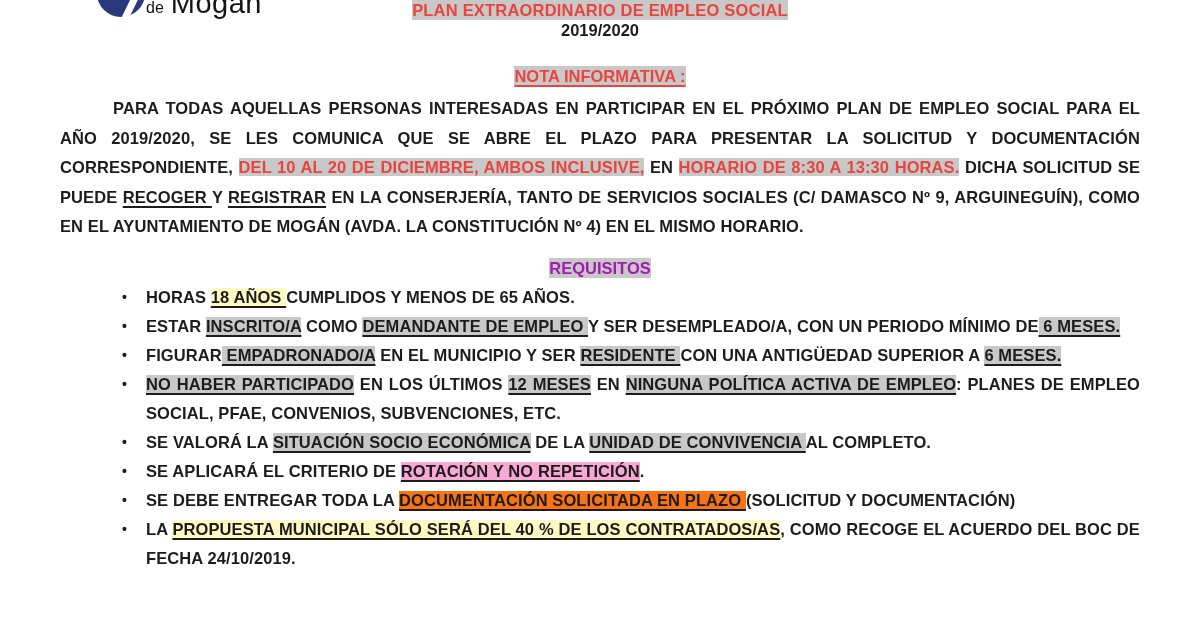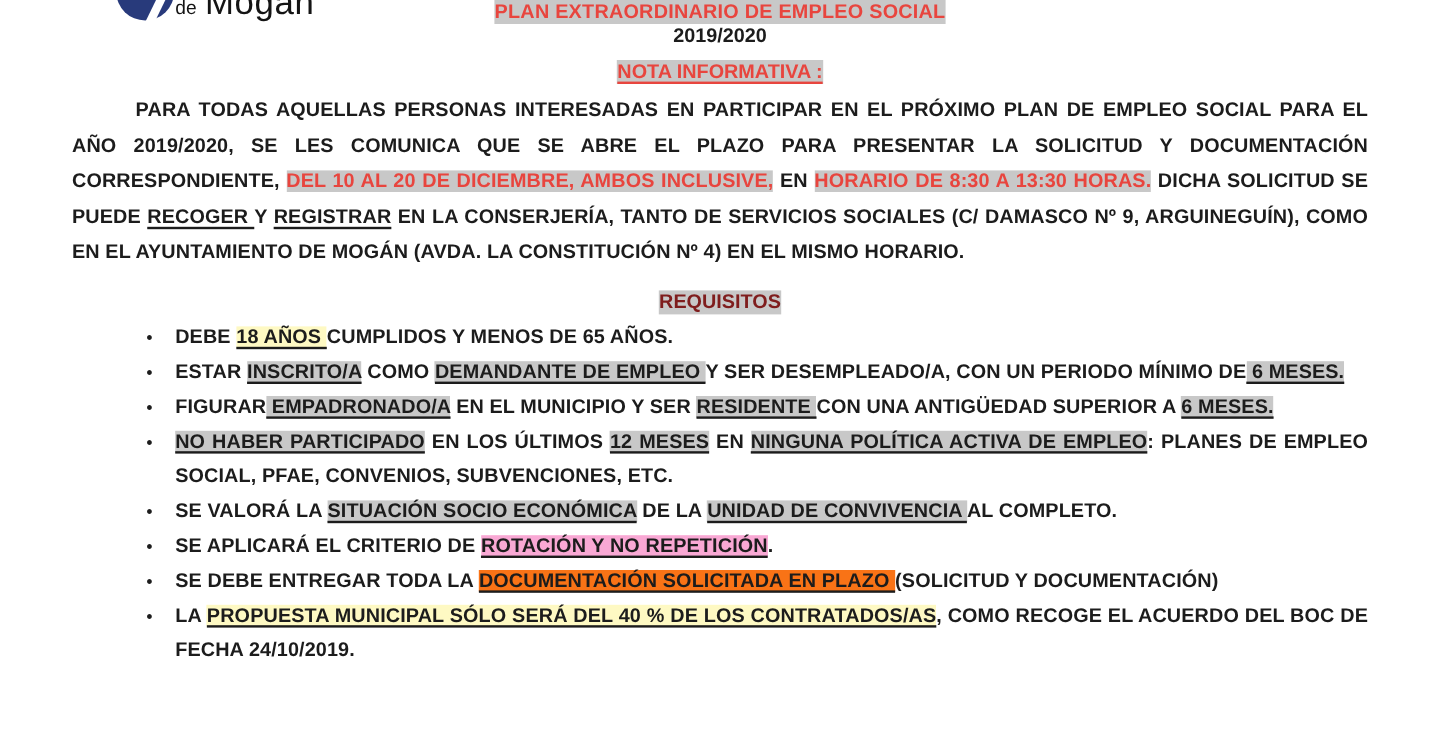--- a/index.html
+++ b/index.html
@@ -24,21 +24,21 @@
   }
   .logo-prefix{font-size:16px;}
   .logo-name{font-size:29px;letter-spacing:0.5px;}
   
   .center-row{text-align:center;}
   .doc-title-row{}
   .doc-title{
     display:inline-block;font-size:16.5px;line-height:20px;letter-spacing:0.2px;
   }
   .period-row{font-size:16.5px;line-height:20px;}
-  .nota-row{margin-top:10px;}
+  .nota-row{margin-top:26px;}
   .nota-label{
     display:inline-block;font-size:16.5px;line-height:20px;
     text-decoration:underline;text-decoration-thickness:2px;text-underline-offset:3px;
   }
   
   .content{padding:0 60px;}
   .main-paragraph{
     margin-top:8px;font-size:16.5px;line-height:29.5px;
     text-align:justify;text-indent:53px;letter-spacing:0.1px;
   }
@@ -74,27 +74,27 @@
   <span>2019/2020</span>
 </div>
 <div class="center-row nota-row">
   <span class="nota-label hl red" style="background: rgb(200, 200, 200); color: rgb(232, 69, 62);">NOTA INFORMATIVA :</span>
 </div>
 
 <div class="content">
   <p class="main-paragraph"><span class="seg-p">PARA TODAS AQUELLAS PERSONAS INTERESADAS EN PARTICIPAR EN EL PRÓXIMO PLAN DE EMPLEO SOCIAL PARA EL AÑO 2019/2020, SE LES COMUNICA QUE SE ABRE EL PLAZO PARA PRESENTAR LA SOLICITUD Y DOCUMENTACIÓN CORRESPONDIENTE, </span><span class="seg-hr" style="color: rgb(232, 69, 62); background: rgb(200, 200, 200);">DEL 10 AL 20 DE DICIEMBRE, AMBOS INCLUSIVE,</span><span class="seg-p"> EN </span><span class="seg-hr" style="color: rgb(232, 69, 62); background: rgb(200, 200, 200);">HORARIO DE 8:30 A 13:30 HORAS.</span><span class="seg-p"> DICHA SOLICITUD SE PUEDE </span><span class="seg-u">RECOGER </span><span class="seg-p">Y </span><span class="seg-u">REGISTRAR</span><span class="seg-p"> EN LA CONSERJERÍA, TANTO DE SERVICIOS SOCIALES (C/ DAMASCO Nº 9, ARGUINEGUÍN), COMO EN EL  AYUNTAMIENTO DE MOGÁN (AVDA. LA CONSTITUCIÓN Nº 4)  EN EL MISMO HORARIO.</span></p>
 
   <div class="center-row requisitos-row">
-    <span class="requisitos-label hl red" style="background: rgb(200, 200, 200); color: #7f1d1d;">REQUISITOS</span>
+    <span class="requisitos-label hl red" style="background: rgb(200, 200, 200); color: #a21caf;">REQUISITOS</span>
   </div>
 
   <ul class="req-list">
       <li>
         <span class="bullet-marker">•</span>
-        <span class="bullet-text"><span class="seg-p">DEBE </span><span class="seg-hu" style="background: #fef9c3;">18 AÑOS </span><span class="seg-p">CUMPLIDOS Y MENOS DE 65 AÑOS.</span></span>
+        <span class="bullet-text"><span class="seg-p">HORAS </span><span class="seg-hu" style="background: #fef9c3;">18 AÑOS </span><span class="seg-p">CUMPLIDOS Y MENOS DE 65 AÑOS.</span></span>
       </li>
       <li>
         <span class="bullet-marker">•</span>
         <span class="bullet-text"><span class="seg-p">ESTAR </span><span class="seg-hu" style="background: rgb(200, 200, 200);">INSCRITO/A</span><span class="seg-p"> COMO </span><span class="seg-hu" style="background: rgb(200, 200, 200);">DEMANDANTE DE EMPLEO </span><span class="seg-p">Y SER DESEMPLEADO/A, CON UN PERIODO MÍNIMO DE</span><span class="seg-hu" style="background: rgb(200, 200, 200);"> 6 MESES.</span></span>
       </li>
       <li>
         <span class="bullet-marker">•</span>
         <span class="bullet-text"><span class="seg-p">FIGURAR</span><span class="seg-hu" style="background: rgb(200, 200, 200);"> EMPADRONADO/A</span><span class="seg-p"> EN EL MUNICIPIO Y SER </span><span class="seg-hu" style="background: rgb(200, 200, 200);">RESIDENTE </span><span class="seg-p">CON UNA ANTIGÜEDAD SUPERIOR A </span><span class="seg-hu" style="background: rgb(200, 200, 200);">6 MESES.</span></span>
       </li>
       <li>

